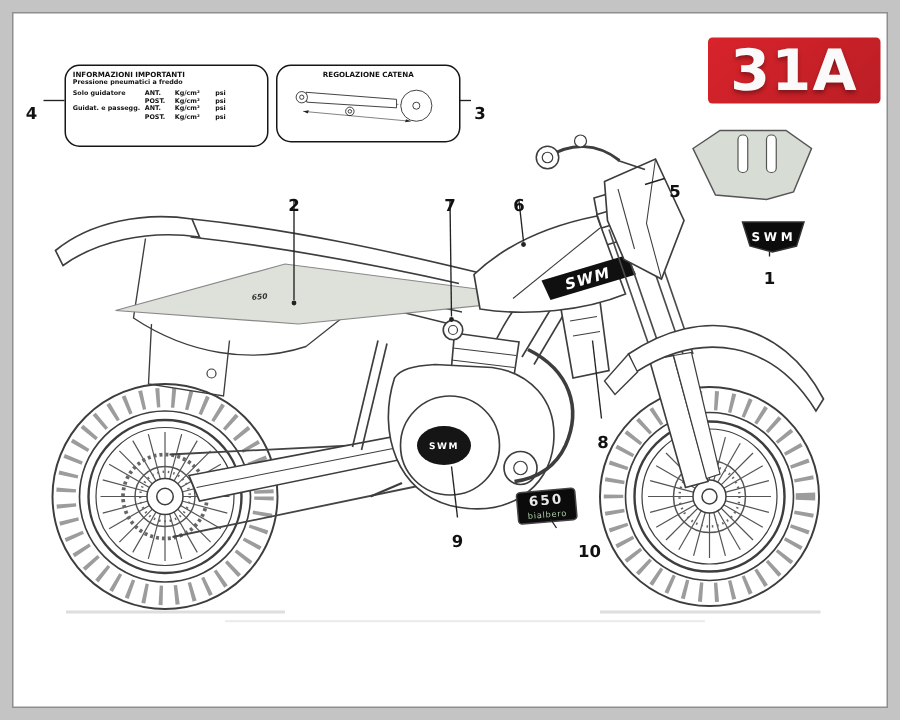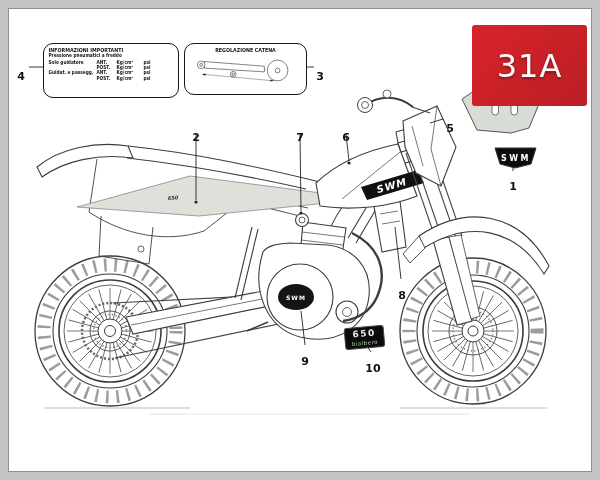--- a/index.html
+++ b/index.html
@@ -1,24 +1,24 @@
 <!DOCTYPE html>
 <html><head>
 <meta charset="utf-8">
 <style>
   html,body{margin:0;padding:0;}
   .stage{position:relative;width:600px;height:480px;background:#c4c4c4;
          font-family:"DejaVu Sans","Liberation Sans",sans-serif;overflow:hidden;}
   .page{position:absolute;left:8px;top:8px;width:582px;height:462px;background:#ffffff;
         border:1px solid #8e8e8e;}
   svg.art{position:absolute;left:-9px;top:-9px;width:600px;height:480px;}
-  .badge31{position:absolute;left:463px;top:16px;width:115px;height:81px;
+  .badge31{position:absolute;left:463px;top:16px;width:115px;height:44px;
            background:linear-gradient(135deg,#d8232b,#bb1e25);
            color:#fafafa;display:flex;align-items:center;justify-content:center;
-           font-size:32px;font-weight:normal;letter-spacing:1px;border-radius:3px;
+           font-size:38px;font-weight:bold;letter-spacing:1px;border-radius:3px;
            text-shadow:0 2px 3px rgba(0,0,0,.35);z-index:5;}
   .tinybox{position:absolute;background:#fff;border:1.4px solid #161616;border-radius:10px;
            overflow:hidden;z-index:5;}
   .infobox{left:34px;top:34px;width:134px;height:53px;}
   .chainbox{left:175px;top:34px;width:121px;height:50px;}
   .inner2x{width:200%;transform:scale(.5);transform-origin:0 0;box-sizing:border-box;
            padding:6px 9px;color:#111;}
   .ib-title{font-size:9.5px;font-weight:bold;white-space:nowrap;}
   .ib-sub{font-size:8.5px;font-weight:bold;white-space:nowrap;}
   .ib-grid{display:grid;grid-template-columns:92px 36px 50px 24px;column-gap:4px;
@@ -279,16 +279,16 @@
 
   <div class="callout" style="left:504px;top:177px">1</div>
   <div class="callout" style="left:187px;top:128px">2</div>
   <div class="callout" style="left:311px;top:67px">3</div>
   <div class="callout" style="left:12px;top:67px">4</div>
   <div class="callout" style="left:441px;top:119px">5</div>
   <div class="callout" style="left:337px;top:128px">6</div>
   <div class="callout" style="left:291px;top:128px">7</div>
   <div class="callout" style="left:393px;top:286px">8</div>
   <div class="callout" style="left:296px;top:352px">9</div>
-  <div class="callout" style="left:364px;top:359px">10</div>
+  <div class="callout" style="left:384px;top:359px">10</div>
 
  </div>
 </div>
 
 </body></html>

